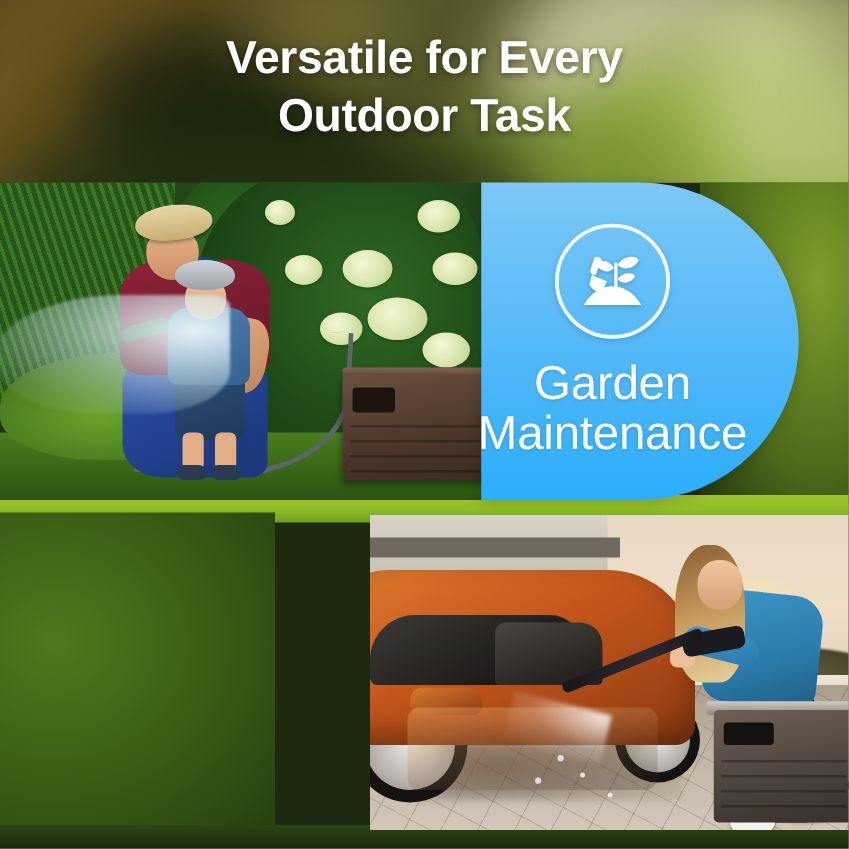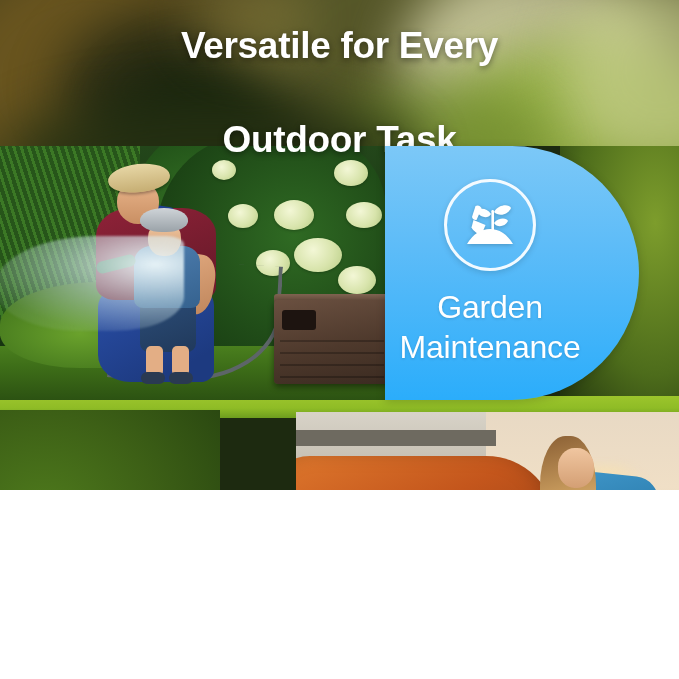--- a/index.html
+++ b/index.html
@@ -1,21 +1,21 @@
 <!DOCTYPE html>
 <html><head>
 <meta charset="utf-8">
 <style>
   html,body{margin:0;padding:0;background:#fff;}
   *{box-sizing:border-box;}
   body{font-family:"Liberation Sans","DejaVu Sans",sans-serif;}
 
   .page{
     position:relative;
-    width:679px;height:490px;
+    width:679px;height:679px;
     overflow:hidden;
     background:#1d2a10;
   }
 
   
   .header{
     position:absolute;left:0;top:0;width:679px;height:146px;
     overflow:hidden;
     background:#3d3a1c;
   }
@@ -35,21 +35,21 @@
     position:absolute;left:0;top:22px;width:679px;
     text-align:center;
     color:#ffffff;
     font-weight:bold;
     font-size:37px;
     line-height:47px;
     letter-spacing:-0.3px;
     text-shadow:0 2px 6px rgba(0,0,0,.45);
     z-index:5;
   }
-  .headline .l2{display:block;margin-top:47px;}
+  .headline .l2{display:block;}
 
   .gapband{
     position:absolute;left:0;top:396px;width:679px;height:22px;
     background:linear-gradient(180deg,#9cc52c 0%,#8fbc26 55%,#6d9d1e 100%);
   }
   .bottomband{
     position:absolute;left:0;top:660px;width:679px;height:19px;
     background:linear-gradient(180deg,#2e4415 0%,#1a2a0c 100%);
   }
   .leftgreen{
@@ -221,21 +221,21 @@
     width:92px;height:92px;border-radius:50%;
     border:3px solid rgba(255,255,255,.92);
     display:flex;align-items:center;justify-content:center;
     box-shadow:0 2px 6px rgba(0,0,0,.14);
     margin-bottom:16px;
   }
   .icon-circle svg{display:block;filter:drop-shadow(0 1px 2px rgba(0,0,0,.22));}
 
   .panel-label{
     color:#ffffff;
-    font-size:32px;
+    font-size:38px;
     line-height:40px;
     font-weight:400;
     text-align:center;
     letter-spacing:-0.2px;
     text-shadow:0 1px 3px rgba(0,0,0,.15);
     white-space:nowrap;
   }
   .panel-label .ln{display:block;}
 </style>
 </head>

